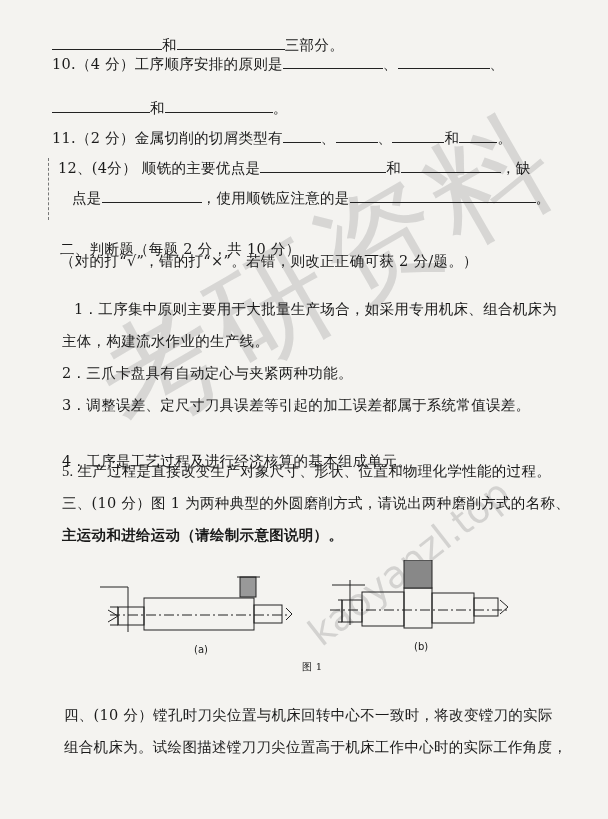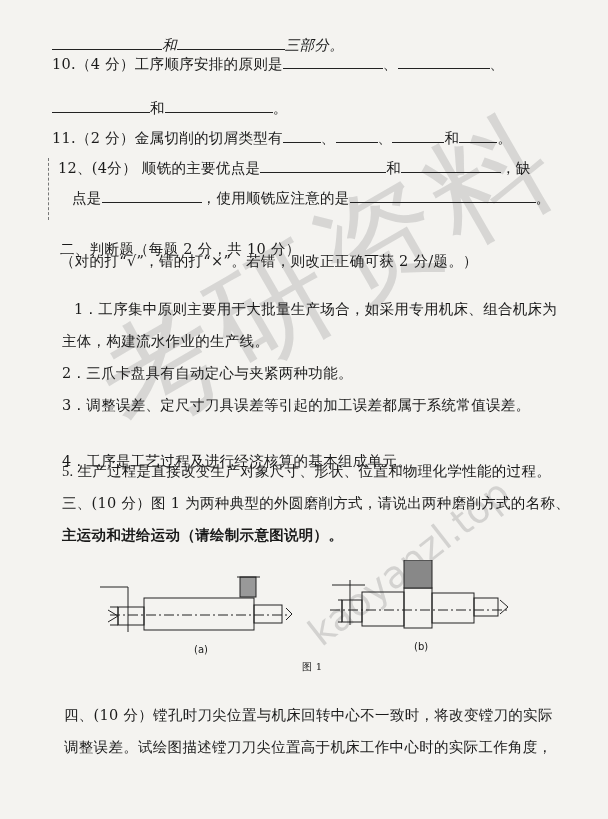--- a/index.html
+++ b/index.html
@@ -16,21 +16,21 @@
   .fig { position:absolute; }
   .caption { position:absolute; font-size:10px; font-family:"DejaVu Sans", sans-serif; }
   .dash { position:absolute; border-left:1px dashed #777; }
 </style>
 </head>
 <body>
 
 <div class="wm" style="left:70px; top:330px; font-size:120px; transform:rotate(-30deg); transform-origin:left top; letter-spacing:6px;">考研资料</div>
 <div class="wm" style="left:300px; top:620px; font-size:38px; transform:rotate(-38deg); transform-origin:left top; color:rgba(150,150,150,0.35);">kaoyanzl.top</div>
 
-<div class="line" style="left:52px; top:35px;font-style:italic;">
+<div class="line" style="left:52px; top:35px;">
   <span class="blank" style="width:110px"></span><span>和</span><span class="blank" style="width:108px"></span><span>三部分。</span>
 </div>
 
 <div class="line" style="left:52px; top:54px;">
   <span>10.（4 分）工序顺序安排的原则是</span><span class="blank" style="width:100px"></span><span>、</span><span class="blank" style="width:92px"></span><span>、</span>
 </div>
 <div class="line" style="left:52px; top:98px;">
   <span class="blank" style="width:98px"></span><span>和</span><span class="blank" style="width:108px"></span><span>。</span>
 </div>
 
@@ -94,13 +94,13 @@
       <line x1="420" y1="54" x2="428" y2="47"></line>
     <line x1="250" y1="50" x2="428" y2="50" stroke-dasharray="10,3,2,3"></line>
     <rect x="324" y="0" width="28" height="28" fill="#888"></rect>
   </g>
 </svg>
 <div class="caption" style="left:194px; top:644px;">(a)</div>
 <div class="caption" style="left:414px; top:641px;">(b)</div>
 <div class="line" style="left:302px; top:660px; font-size:10px;">图 1</div>
 
 <div class="line" style="left:64px; top:706px;">四、(10 分）镗孔时刀尖位置与机床回转中心不一致时，将改变镗刀的实际</div>
-<div class="line" style="left:64px; top:738px;">调整误差。试绘图描述镗刀刀尖位置高于机床工作中心时的实际工作角度，</div>
+<div class="line" style="left:64px; top:738px;">组合机床为。试绘图描述镗刀刀尖位置高于机床工作中心时的实际工作角度，</div>
 
 </body></html>

